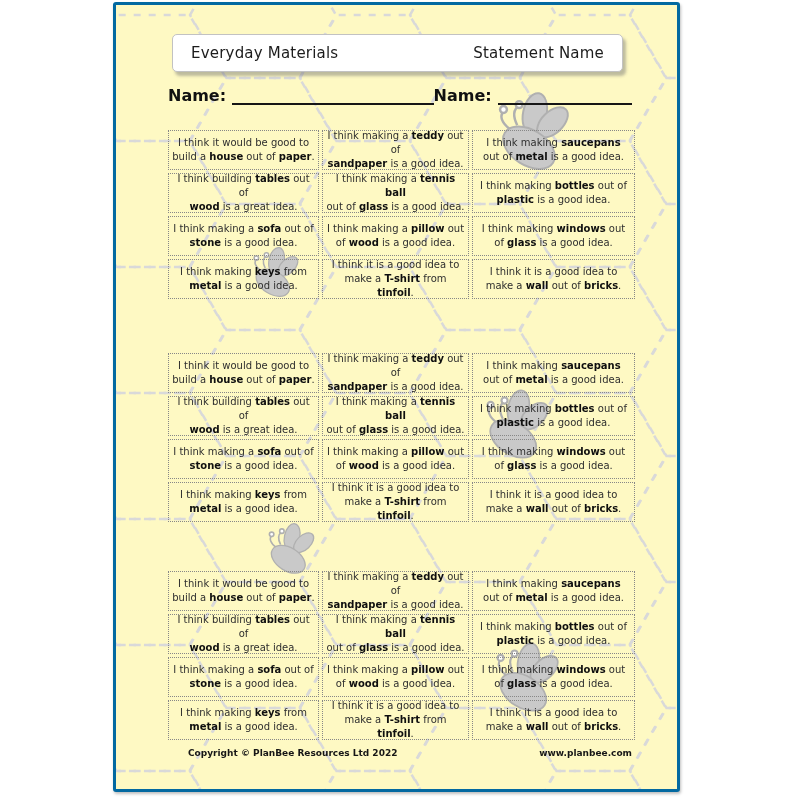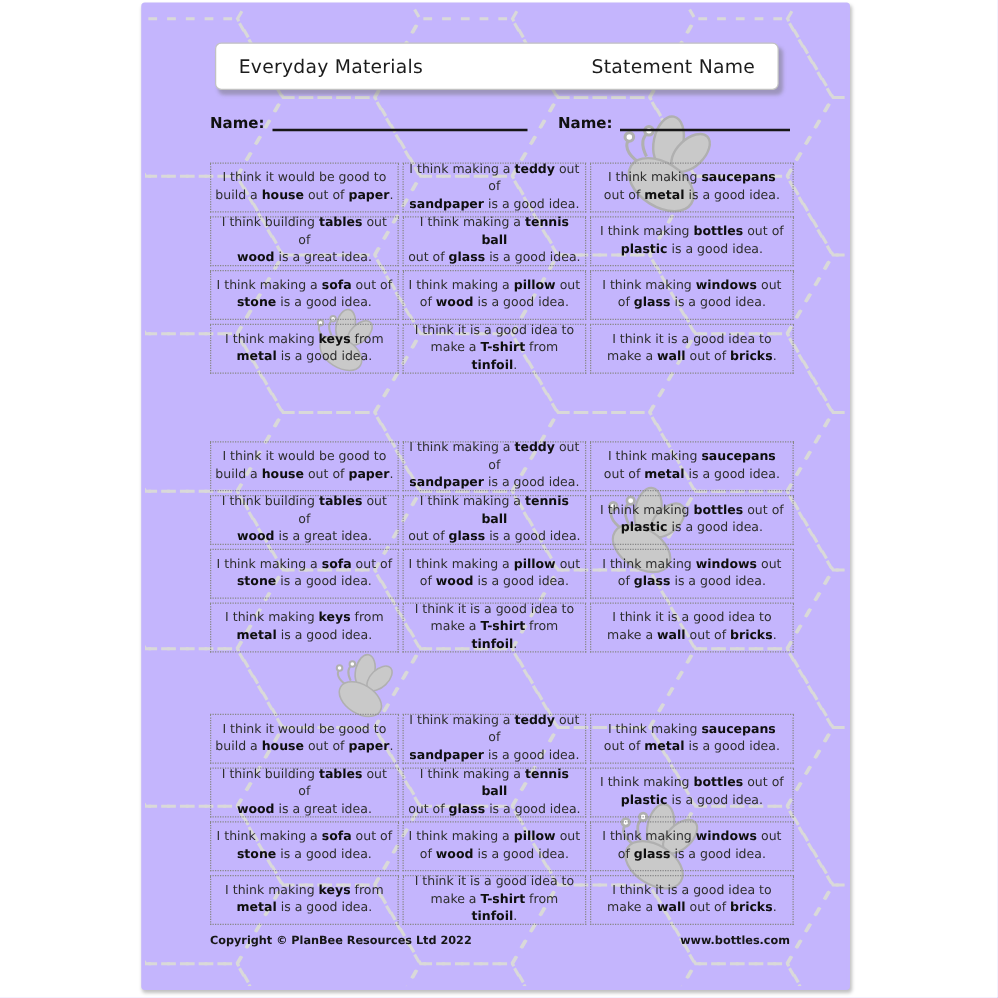--- a/index.html
+++ b/index.html
@@ -1,51 +1,51 @@
 <!DOCTYPE html>
 <html><head>
 <meta charset="utf-8">
 <style>
   html,body{margin:0;padding:0;background:#ffffff;}
   .canvas{position:relative;width:798px;height:798px;background:#ffffff;overflow:hidden;
           font-family:"DejaVu Sans","Liberation Sans",sans-serif;}
   .page{position:absolute;left:113px;top:2px;width:561px;height:784px;
-        background:#c4b5fd;border:3px solid #c4b5fd;border-radius:3px;
+        background:#fef9c3;border:3px solid #0369a1;border-radius:3px;
         box-shadow:1px 2px 3px rgba(0,0,0,0.25);overflow:hidden;}
   .hexbg{position:absolute;left:0;top:0;width:100%;height:100%;z-index:0;}
   .bee{position:absolute;z-index:1;}
   .content{position:absolute;left:0;top:0;width:100%;height:100%;z-index:2;}
 
   .headerbox{position:absolute;left:56px;top:29px;width:451px;height:38px;
              background:#ffffff;border:1px solid #c2c2c2;border-radius:5px;
              box-shadow:3px 4px 3px rgba(110,110,110,0.45);
              display:flex;align-items:center;justify-content:space-between;
              padding:0 18px;box-sizing:border-box;}
   .headerbox span{font-size:15px;color:#1c1c1c;letter-spacing:0.2px;}
 
   .namedate{position:absolute;left:52px;top:80px;width:464px;height:20px;
             display:flex;align-items:flex-end;}
-  .nd-label{font-weight:bold;font-size:12px;color:#111;white-space:nowrap;}
+  .nd-label{font-weight:bold;font-size:16px;color:#111;white-space:nowrap;}
   .nd-line{border-bottom:2px solid #161616;height:14px;}
   .line-name{width:204px;margin-left:6px;}
   .line-date{width:136px;margin-left:6px;}
   .nd-gap{width:18px;flex:1;}
 
   .grid{position:absolute;left:52px;width:464px;
         display:grid;grid-template-columns:151px 147px 163px;
         grid-auto-rows:40px;gap:3px;}
   .grid.b1{top:125px;} .grid.b2{top:348px;} .grid.b3{top:566px;}
   .card{border:1px dotted #878787;display:flex;align-items:center;justify-content:center;
         text-align:center;font-size:10px;line-height:1.4;color:#2e2e2e;
         padding:1px 3px;box-sizing:border-box;background:transparent;}
   .card b{color:#0f0f0f;}
 
   .footer{position:absolute;left:52px;top:743px;width:464px;
           display:flex;justify-content:space-between;align-items:center;}
-  .footer span{font-size:9px;font-weight:bold;color:#161616;}
+  .footer span{font-size:9px;font-weight:bold;color:#161616;margin-left:20px;}
 </style>
 </head>
 <body>
 
 <div class="canvas">
   <div class="page">
 
     <svg class="hexbg" id="hexbg" width="561" height="784" viewBox="0 0 561 784">
         <polygon points="-36,73 0.5,10 73.5,10 110,73 73.5,136 0.5,136" fill="none" stroke="#d9d9d9" stroke-width="2.5" stroke-dasharray="7 8"></polygon>
         <polygon points="-36,199 0.5,136 73.5,136 110,199 73.5,262 0.5,262" fill="none" stroke="#d9d9d9" stroke-width="2.5" stroke-dasharray="7 8"></polygon>
@@ -319,18 +319,18 @@
           <div class="card">
             <span><span>I think it is a good idea to</span><br><span>make a </span><b>T-shirt</b><span> from </span><b>tinfoil</b><span>.</span></span>
           </div>
           <div class="card">
             <span><span>I think it is a good idea to</span><br><span>make a </span><b>wall</b><span> out of </span><b>bricks</b><span>.</span></span>
           </div>
         </div>
 
       <div class="footer">
         <span>Copyright © PlanBee Resources Ltd 2022</span>
-        <span>www.bottles.com</span>
+        <span>www.planbee.com</span>
       </div>
 
     </div>
   </div>
 </div>
 
 </body></html>

